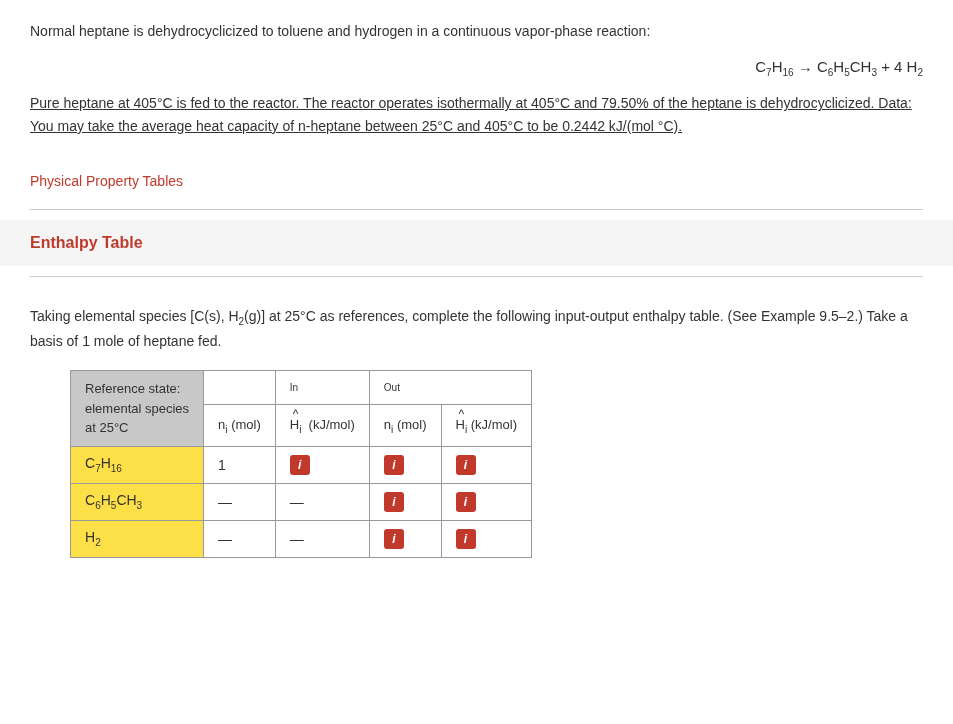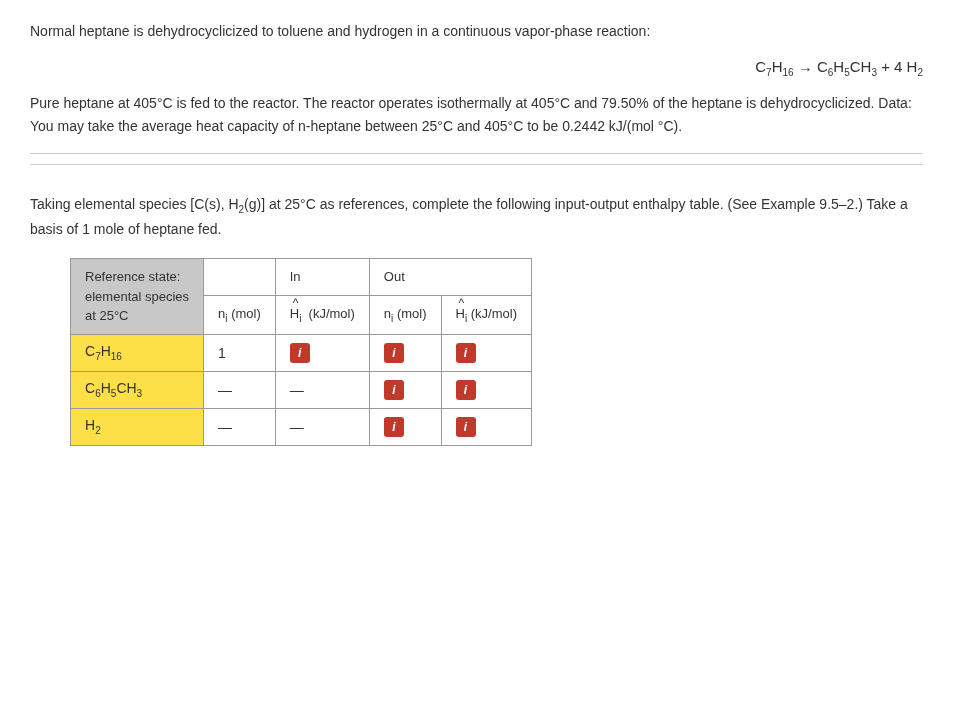--- a/index.html
+++ b/index.html
@@ -71,21 +71,21 @@
       vertical-align: middle;
     }
     .ref-state-cell {
       background: #c8c8c8;
       font-size: 13px;
       text-align: center;
       vertical-align: middle;
       line-height: 1.5;
     }
     .header-in, .header-out {
-      font-size: 13px;
+      font-size: 10px;
       font-weight: normal;
       background: #fff;
       border: 1px solid #999;
     }
     .subheader {
       font-size: 13px;
       font-weight: normal;
       background: #fff;
     }
     .species-cell {
@@ -120,27 +120,33 @@
   <div class="problem-text">
     <span>Normal heptane is dehydrocyclicized to toluene and hydrogen in a continuous vapor-phase reaction:</span>
   </div>
 
   <div class="reaction-equation">
     <span>
       C<sub>7</sub>H<sub>16</sub> → C<sub>6</sub>H<sub>5</sub>CH<sub>3</sub> + 4 H<sub>2</sub>
     </span>
   </div>
 
-  <div class="problem-text" style="margin-top:14px;">
+  <div class="problem-text" style="margin-top:14px;text-decoration:underline;">
     <span>Pure heptane at 405°C is fed to the reactor. The reactor operates isothermally at 405°C and 79.50% of the heptane is dehydrocyclicized. Data: You may take the average heat capacity of n-heptane between 25°C and 405°C to be 0.2442 kJ/(mol °C).</span>
   </div>
 
+  <div style="margin-top:18px;">
+    <span class="physical-property-link">Physical Property Tables</span>
+  </div>
 
   <hr class="divider">
 
+  <div class="section-bg">
+    <span class="section-title">Enthalpy Table</span>
+  </div>
 
   <hr class="divider">
 
   <div class="section-body">
     <p class="instructions">
       Taking elemental species [C(s), H<sub>2</sub>(g)] at 25°C as references, complete the following input-output enthalpy table. (See Example 9.5–2.) Take a basis of 1 mole of heptane fed.
     </p>
 
     <div class="enthalpy-table-wrapper">
       <table class="enthalpy-table">

